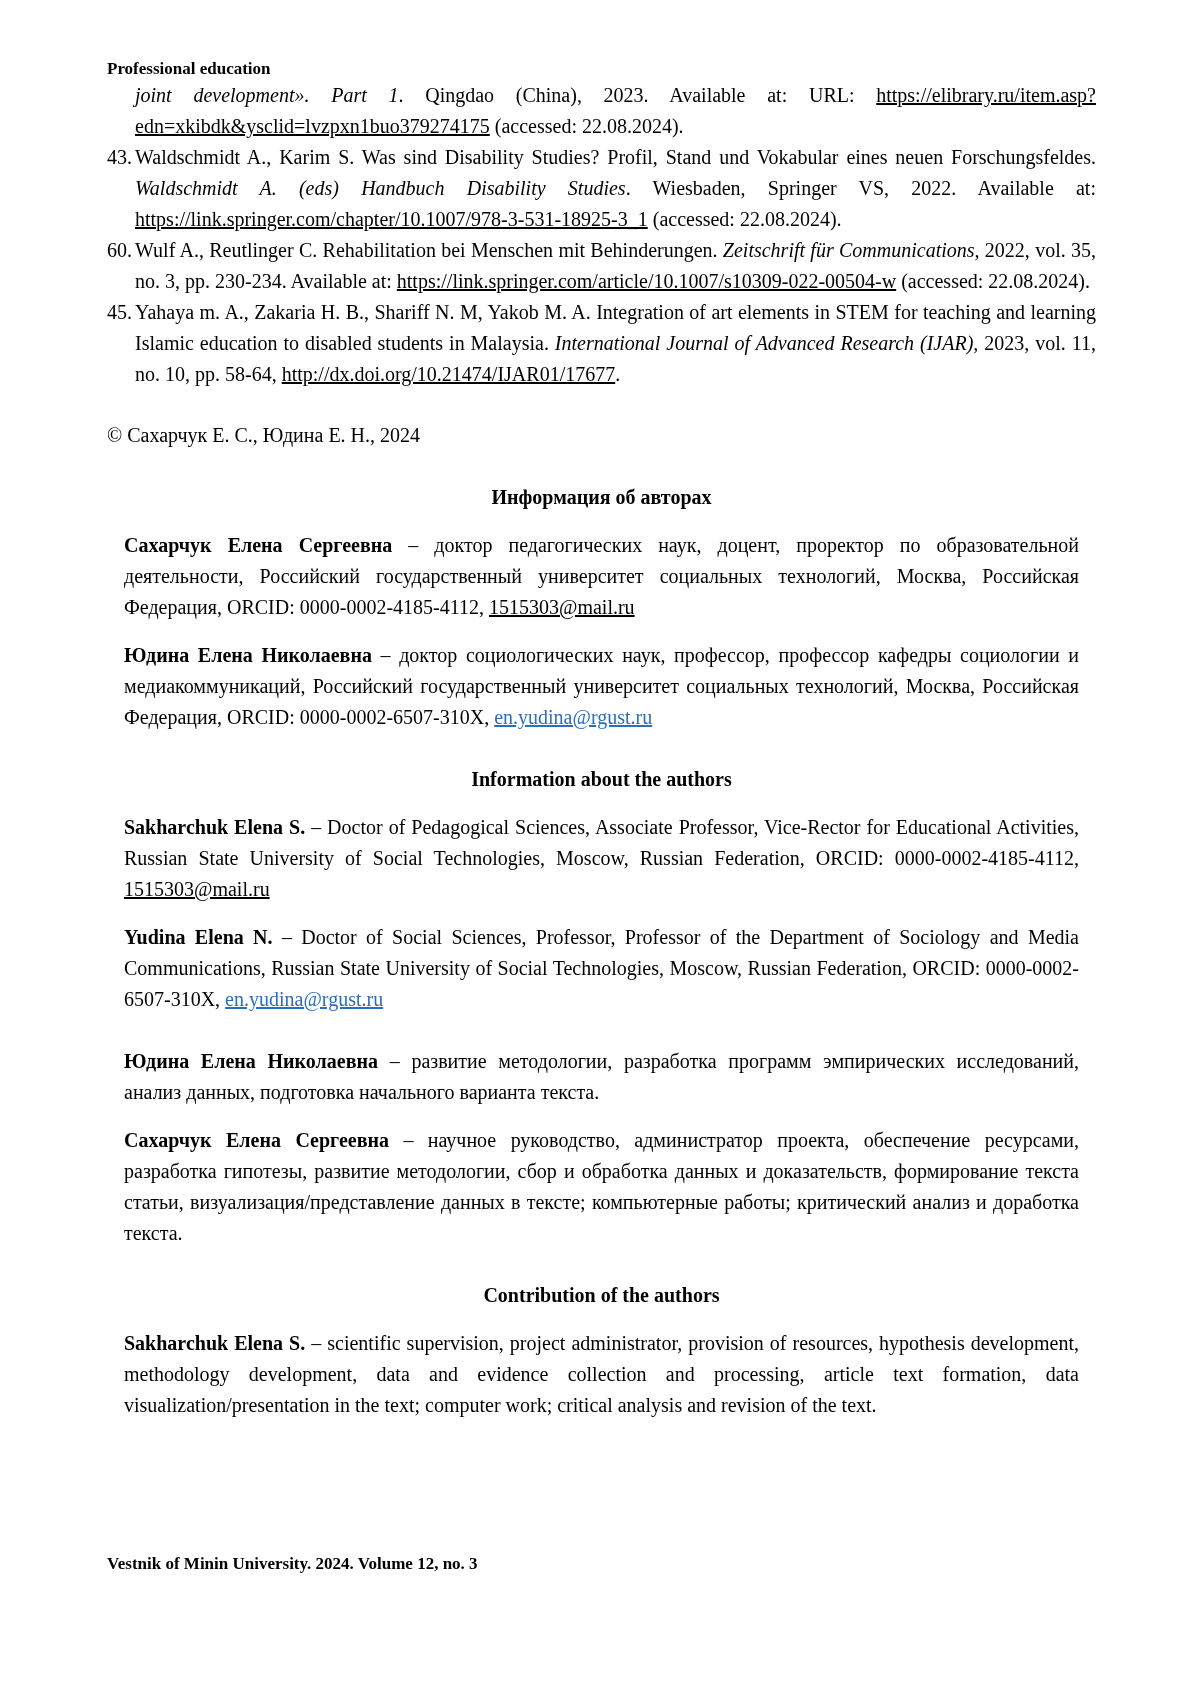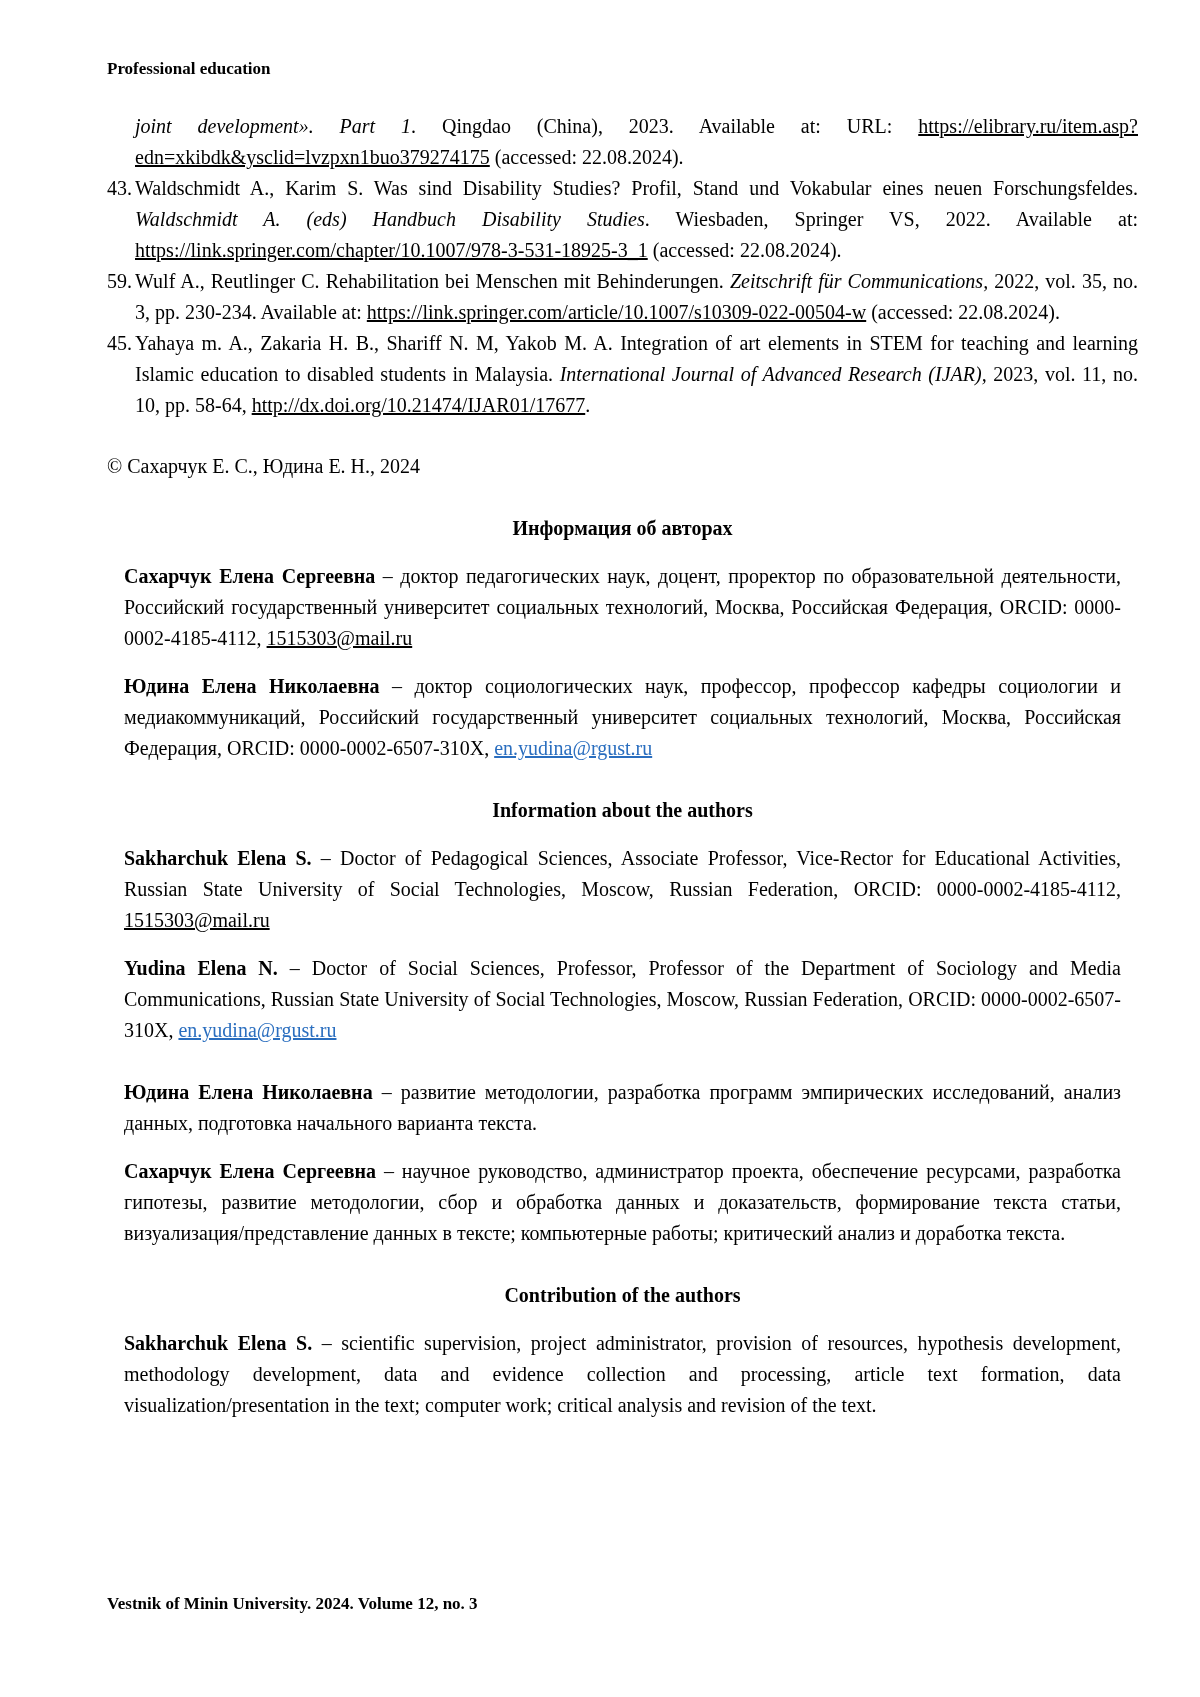--- a/index.html
+++ b/index.html
@@ -8,29 +8,29 @@
   body { width: 1200px; }
   .page {
     position: relative;
     width: 1200px;
     height: 1697px;
     background: #ffffff;
     color: #000000;
     font-family: "Liberation Serif", "DejaVu Serif", serif;
     font-size: 20px;
     line-height: 31px;
-    padding: 58px 62px 0 107px;
+    padding: 58px 104px 0 107px;
     overflow: hidden;
   }
   .running-header {
     font-weight: bold;
     font-size: 17px;
     line-height: 22px;
   }
-  .refs { margin-top: 31px; }
+  .refs { }
   .ref-row { display: flex; }
   .ref-num { flex: 0 0 28px; }
   .ref-text { flex: 1 1 auto; text-align: justify; }
   .copyright { margin: 30px 0 0 0; }
   .section { margin-top: 31px; }
   .sec-title {
     margin: 0 0 0 0;
     font-size: 20px;
     line-height: 31px;
     font-weight: bold;
@@ -42,21 +42,21 @@
   a.lnk, span.lnk {
     color: #000000;
     text-decoration: underline;
     cursor: pointer;
   }
   .blue { color: var(--link-blue, #2a6ebf); }
   a.lnk.blue { color: var(--link-blue, #2a6ebf); }
   .page-footer {
     position: absolute;
     left: 107px;
-    top: 1593px;
+    top: 1553px;
     font-weight: bold;
     font-size: 17px;
     line-height: 22px;
   }
 </style>
 </head>
 <body>
 
 <div class="page">
 
@@ -65,21 +65,21 @@
   <div class="refs">
     <div class="ref-row">
       <div class="ref-num"></div>
       <div class="ref-text"><span class="i">joint development». Part 1</span><span>. Qingdao (China), 2023. Available at: URL: </span><a class="lnk">https://elibrary.ru/item.asp?edn=xkibdk&amp;ysclid=lvzpxn1buo379274175</a><span> (accessed: 22.08.2024).</span></div>
     </div>
     <div class="ref-row">
       <div class="ref-num">43.</div>
       <div class="ref-text"><span>Waldschmidt A., Karim S. Was sind Disability Studies? Profil, Stand und Vokabular eines neuen Forschungsfeldes. </span><span class="i">Waldschmidt A. (eds) Handbuch Disability Studies</span><span>. Wiesbaden, Springer VS, 2022. Available at: </span><a class="lnk">https://link.springer.com/chapter/10.1007/978-3-531-18925-3_1</a><span> (accessed: 22.08.2024).</span></div>
     </div>
     <div class="ref-row">
-      <div class="ref-num">59.</div>
+      <div class="ref-num">60.</div>
       <div class="ref-text"><span>Wulf A., Reutlinger C. Rehabilitation bei Menschen mit Behinderungen. </span><span class="i">Zeitschrift für Communications,</span><span> 2022, vol. 35, no. 3, pp. 230-234. Available at: </span><a class="lnk">https://link.springer.com/article/10.1007/s10309-022-00504-w</a><span> (accessed: 22.08.2024).</span></div>
     </div>
     <div class="ref-row">
       <div class="ref-num">45.</div>
       <div class="ref-text"><span>Yahaya m. A., Zakaria H. B., Shariff N. M, Yakob M. A. Integration of art elements in STEM for teaching and learning Islamic education to disabled students in Malaysia. </span><span class="i">International Journal of Advanced Research (IJAR),</span><span> 2023, vol. 11, no. 10, pp. 58-64, </span><a class="lnk">http://dx.doi.org/10.21474/IJAR01/17677</a><span>.</span></div>
     </div>
   </div>
 
   <p class="copyright">© Сахарчук Е. С., Юдина Е. Н., 2024</p>
 

